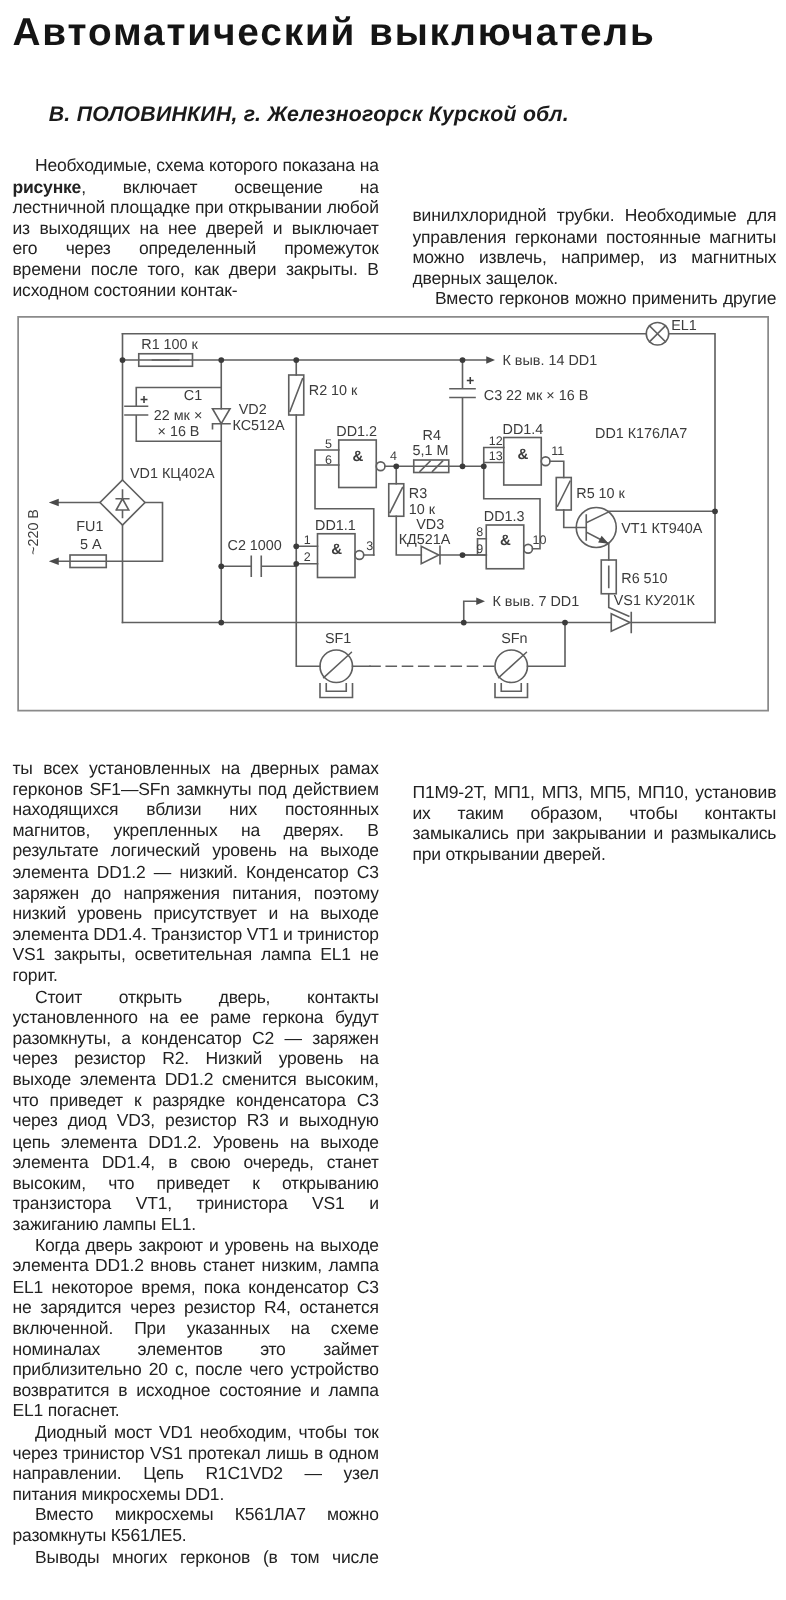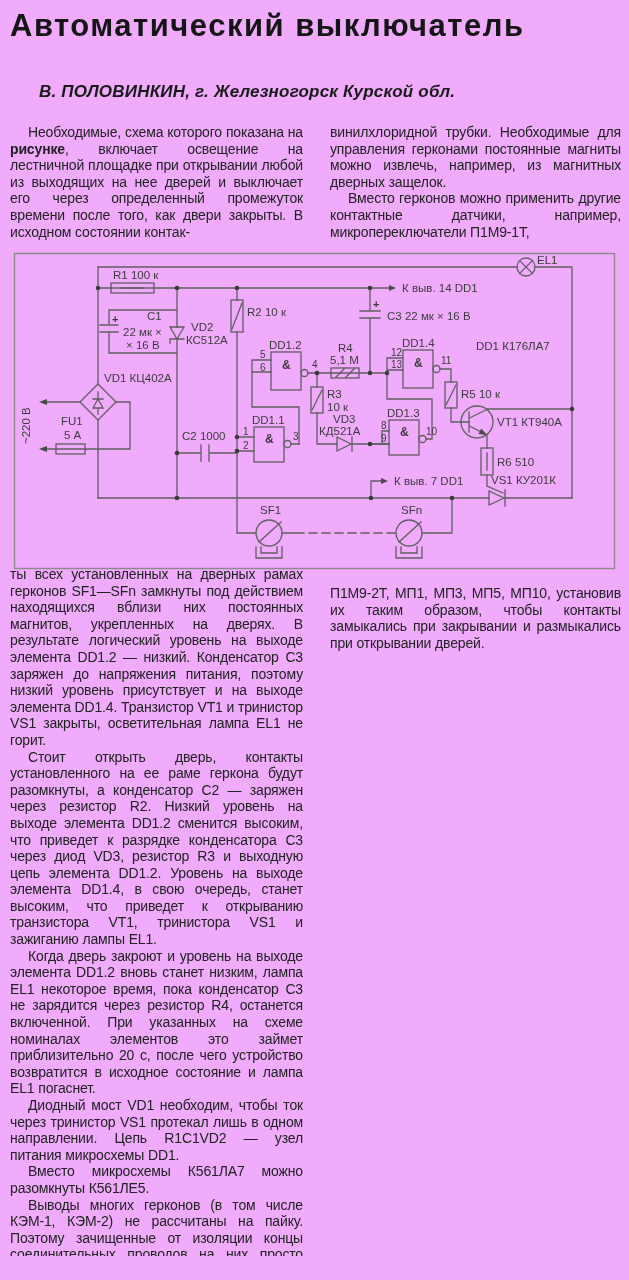--- a/index.html
+++ b/index.html
@@ -1,26 +1,26 @@
 <!DOCTYPE html>
 <html lang="ru"><head>
 <meta charset="utf-8">
 <style>
   html,body{margin:0;padding:0;}
   body{background:#d8d7d3;font-family:"Liberation Sans",sans-serif;}
-  .page{position:relative;width:629px;height:1280px;background:#f0abfc;overflow:hidden;
+  .page{position:relative;width:629px;height:1280px;background:#ffffff;overflow:hidden;
         color:#1e1e1e;}
   .title{position:absolute;left:10px;top:8px;width:612px;
          font-size:31px;line-height:35px;font-weight:bold;letter-spacing:1.5px;color:#151515;}
   .author{position:absolute;left:11px;top:82px;width:600px;
           font-size:17px;font-weight:bold;font-style:italic;letter-spacing:.2px;color:#1a1a1a;margin-left:28px;}
   .col{position:absolute;font-size:14px;line-height:16.6px;text-align:justify;
        letter-spacing:-0.15px;color:#222;}
   .col p{margin:0;text-indent:18px;}
-  .col p.cont{text-indent:0;}
+  .col p.cont{text-indent:0;margin-top:40px;}
   .intro-left{left:10px;top:124px;width:293px;height:122px;overflow:hidden;}
   .intro-right{left:330px;top:124px;width:291px;height:122px;overflow:hidden;}
   .lower-left{left:10px;top:566px;width:293px;height:690px;overflow:hidden;}
   .lower-right{left:330px;top:585px;width:291px;}
   .schematic{position:absolute;left:13px;top:252px;width:603px;height:318px;}
   .schematic svg{display:block;}
   .sch-stroke{stroke:#5f5f5f;stroke-width:1.3;fill:none;stroke-linecap:square;}
   .sch-frame{stroke:#8a8a8a;stroke-width:1.4;fill:none;}
   .sch-fill{fill:#4a4a4a;stroke:none;}
   .dot{fill:#3b3b3b;stroke:none;}

